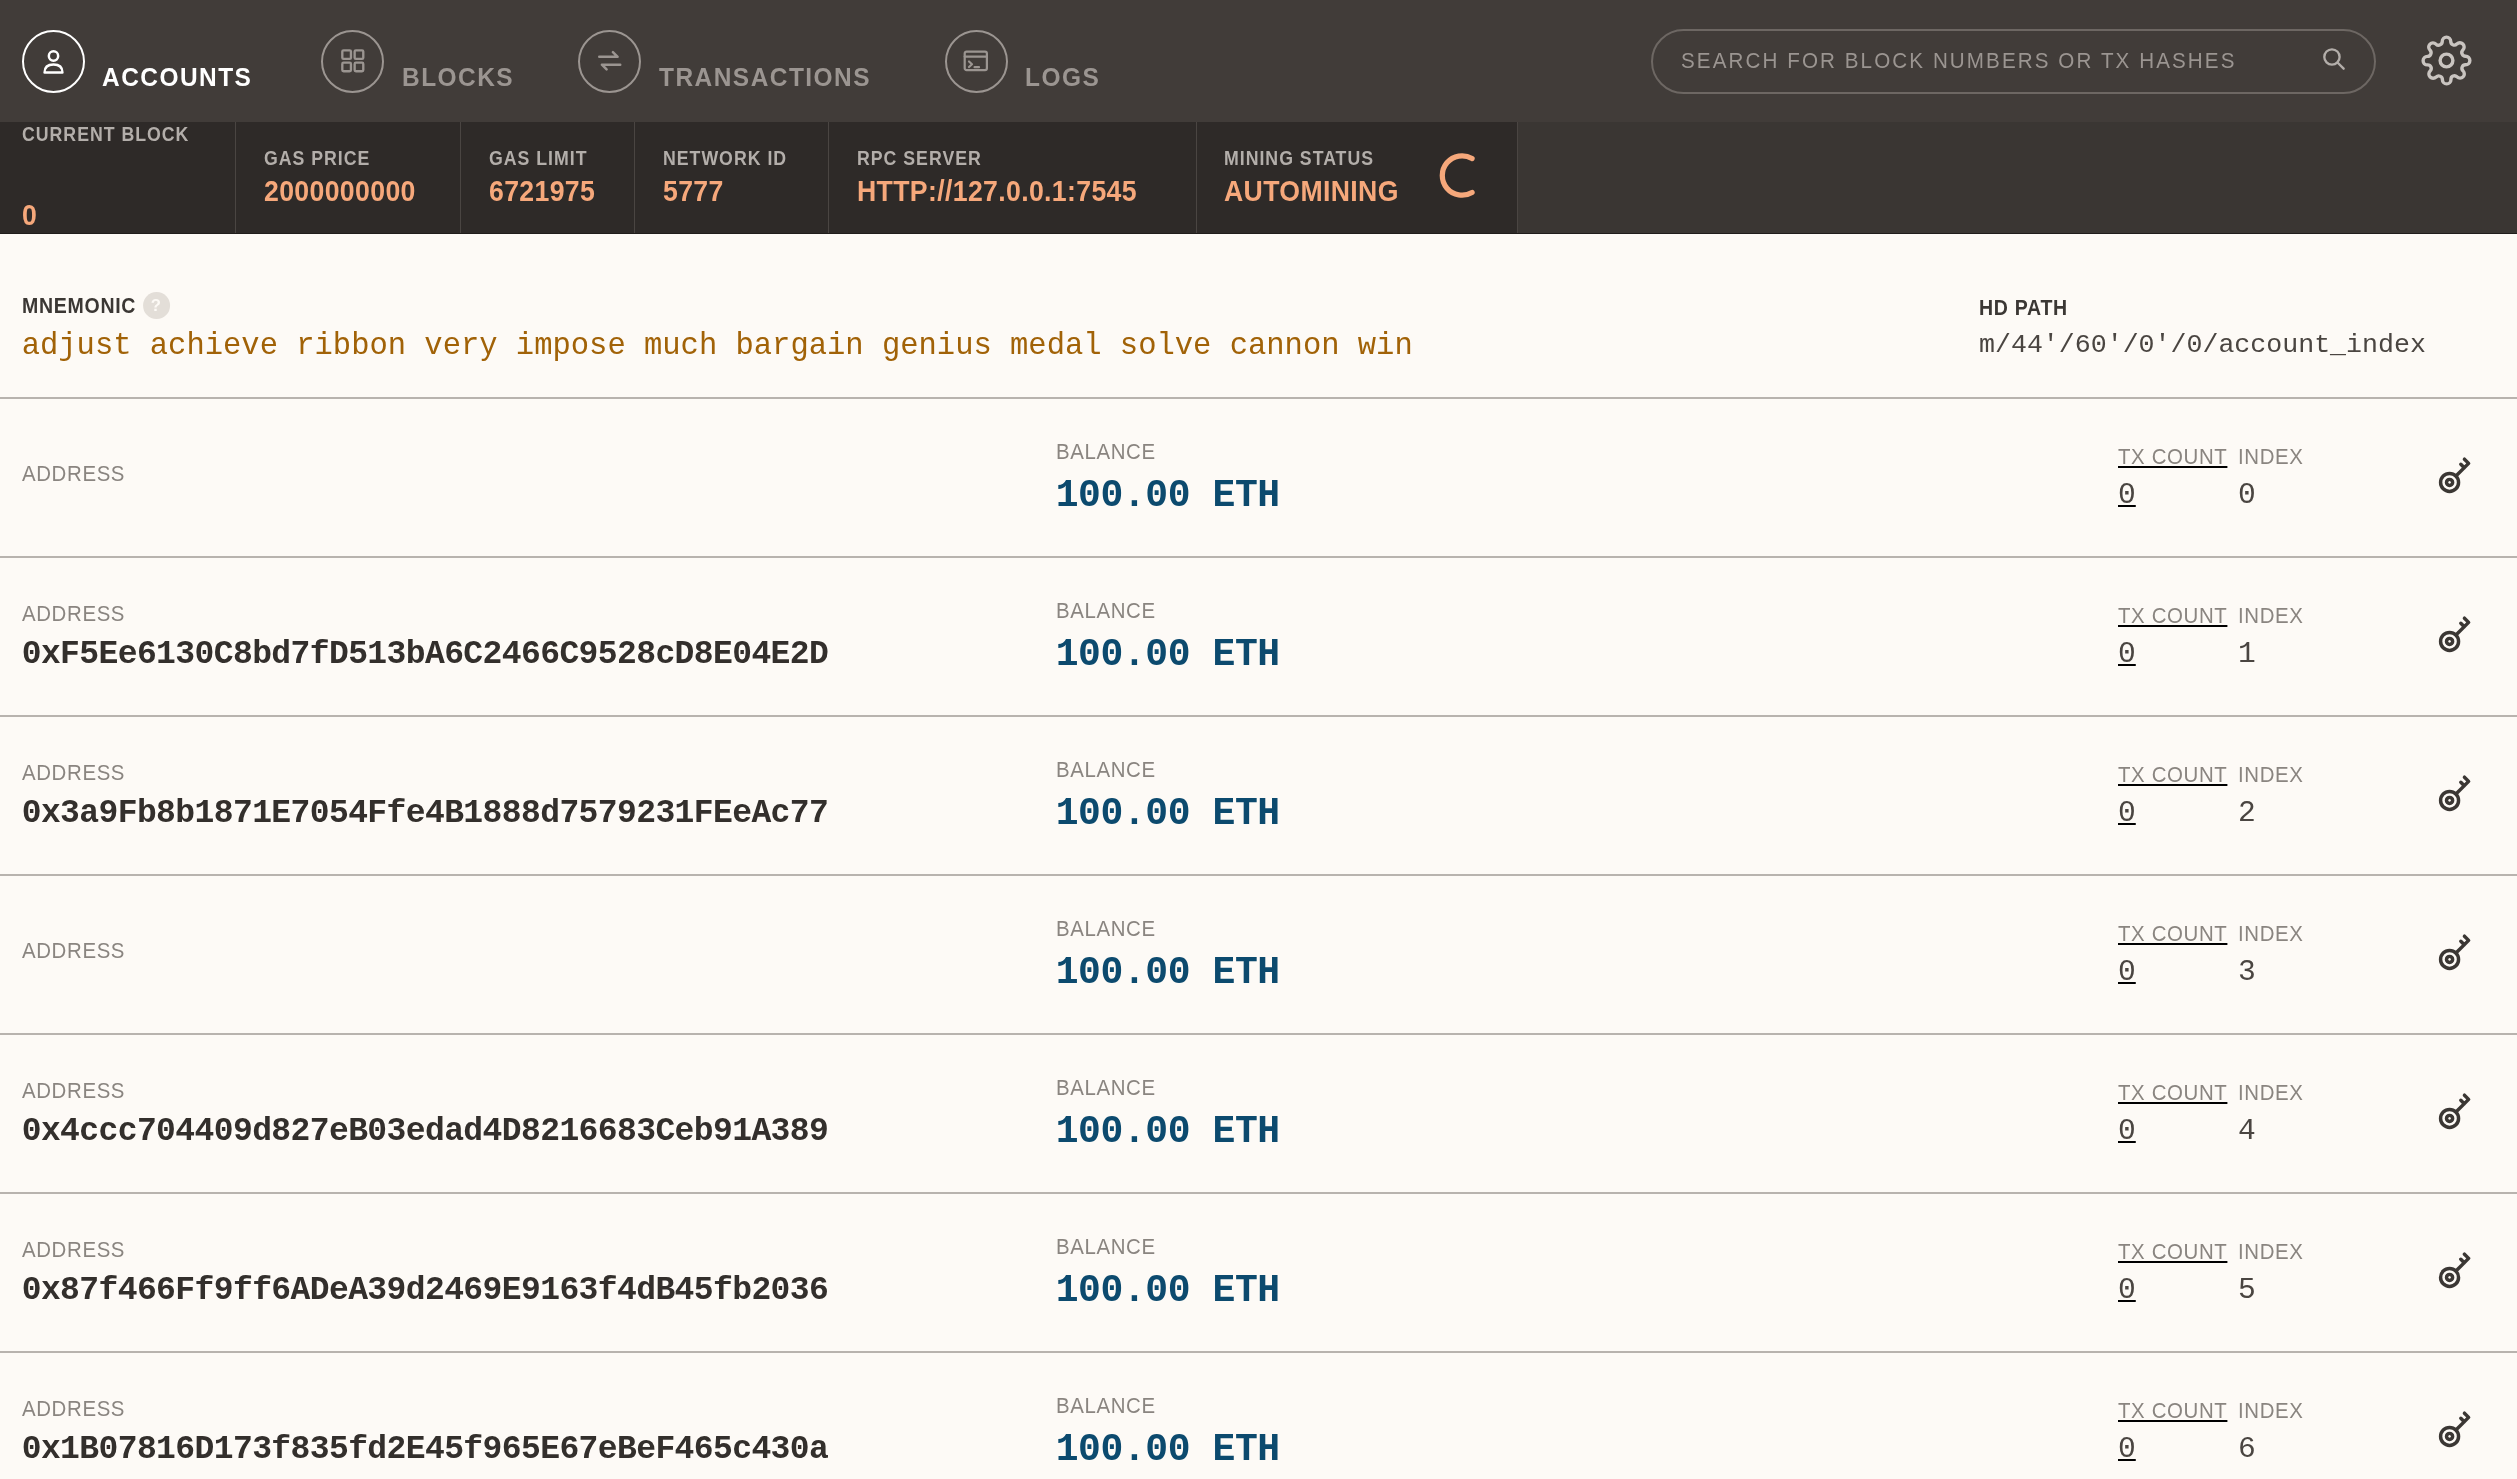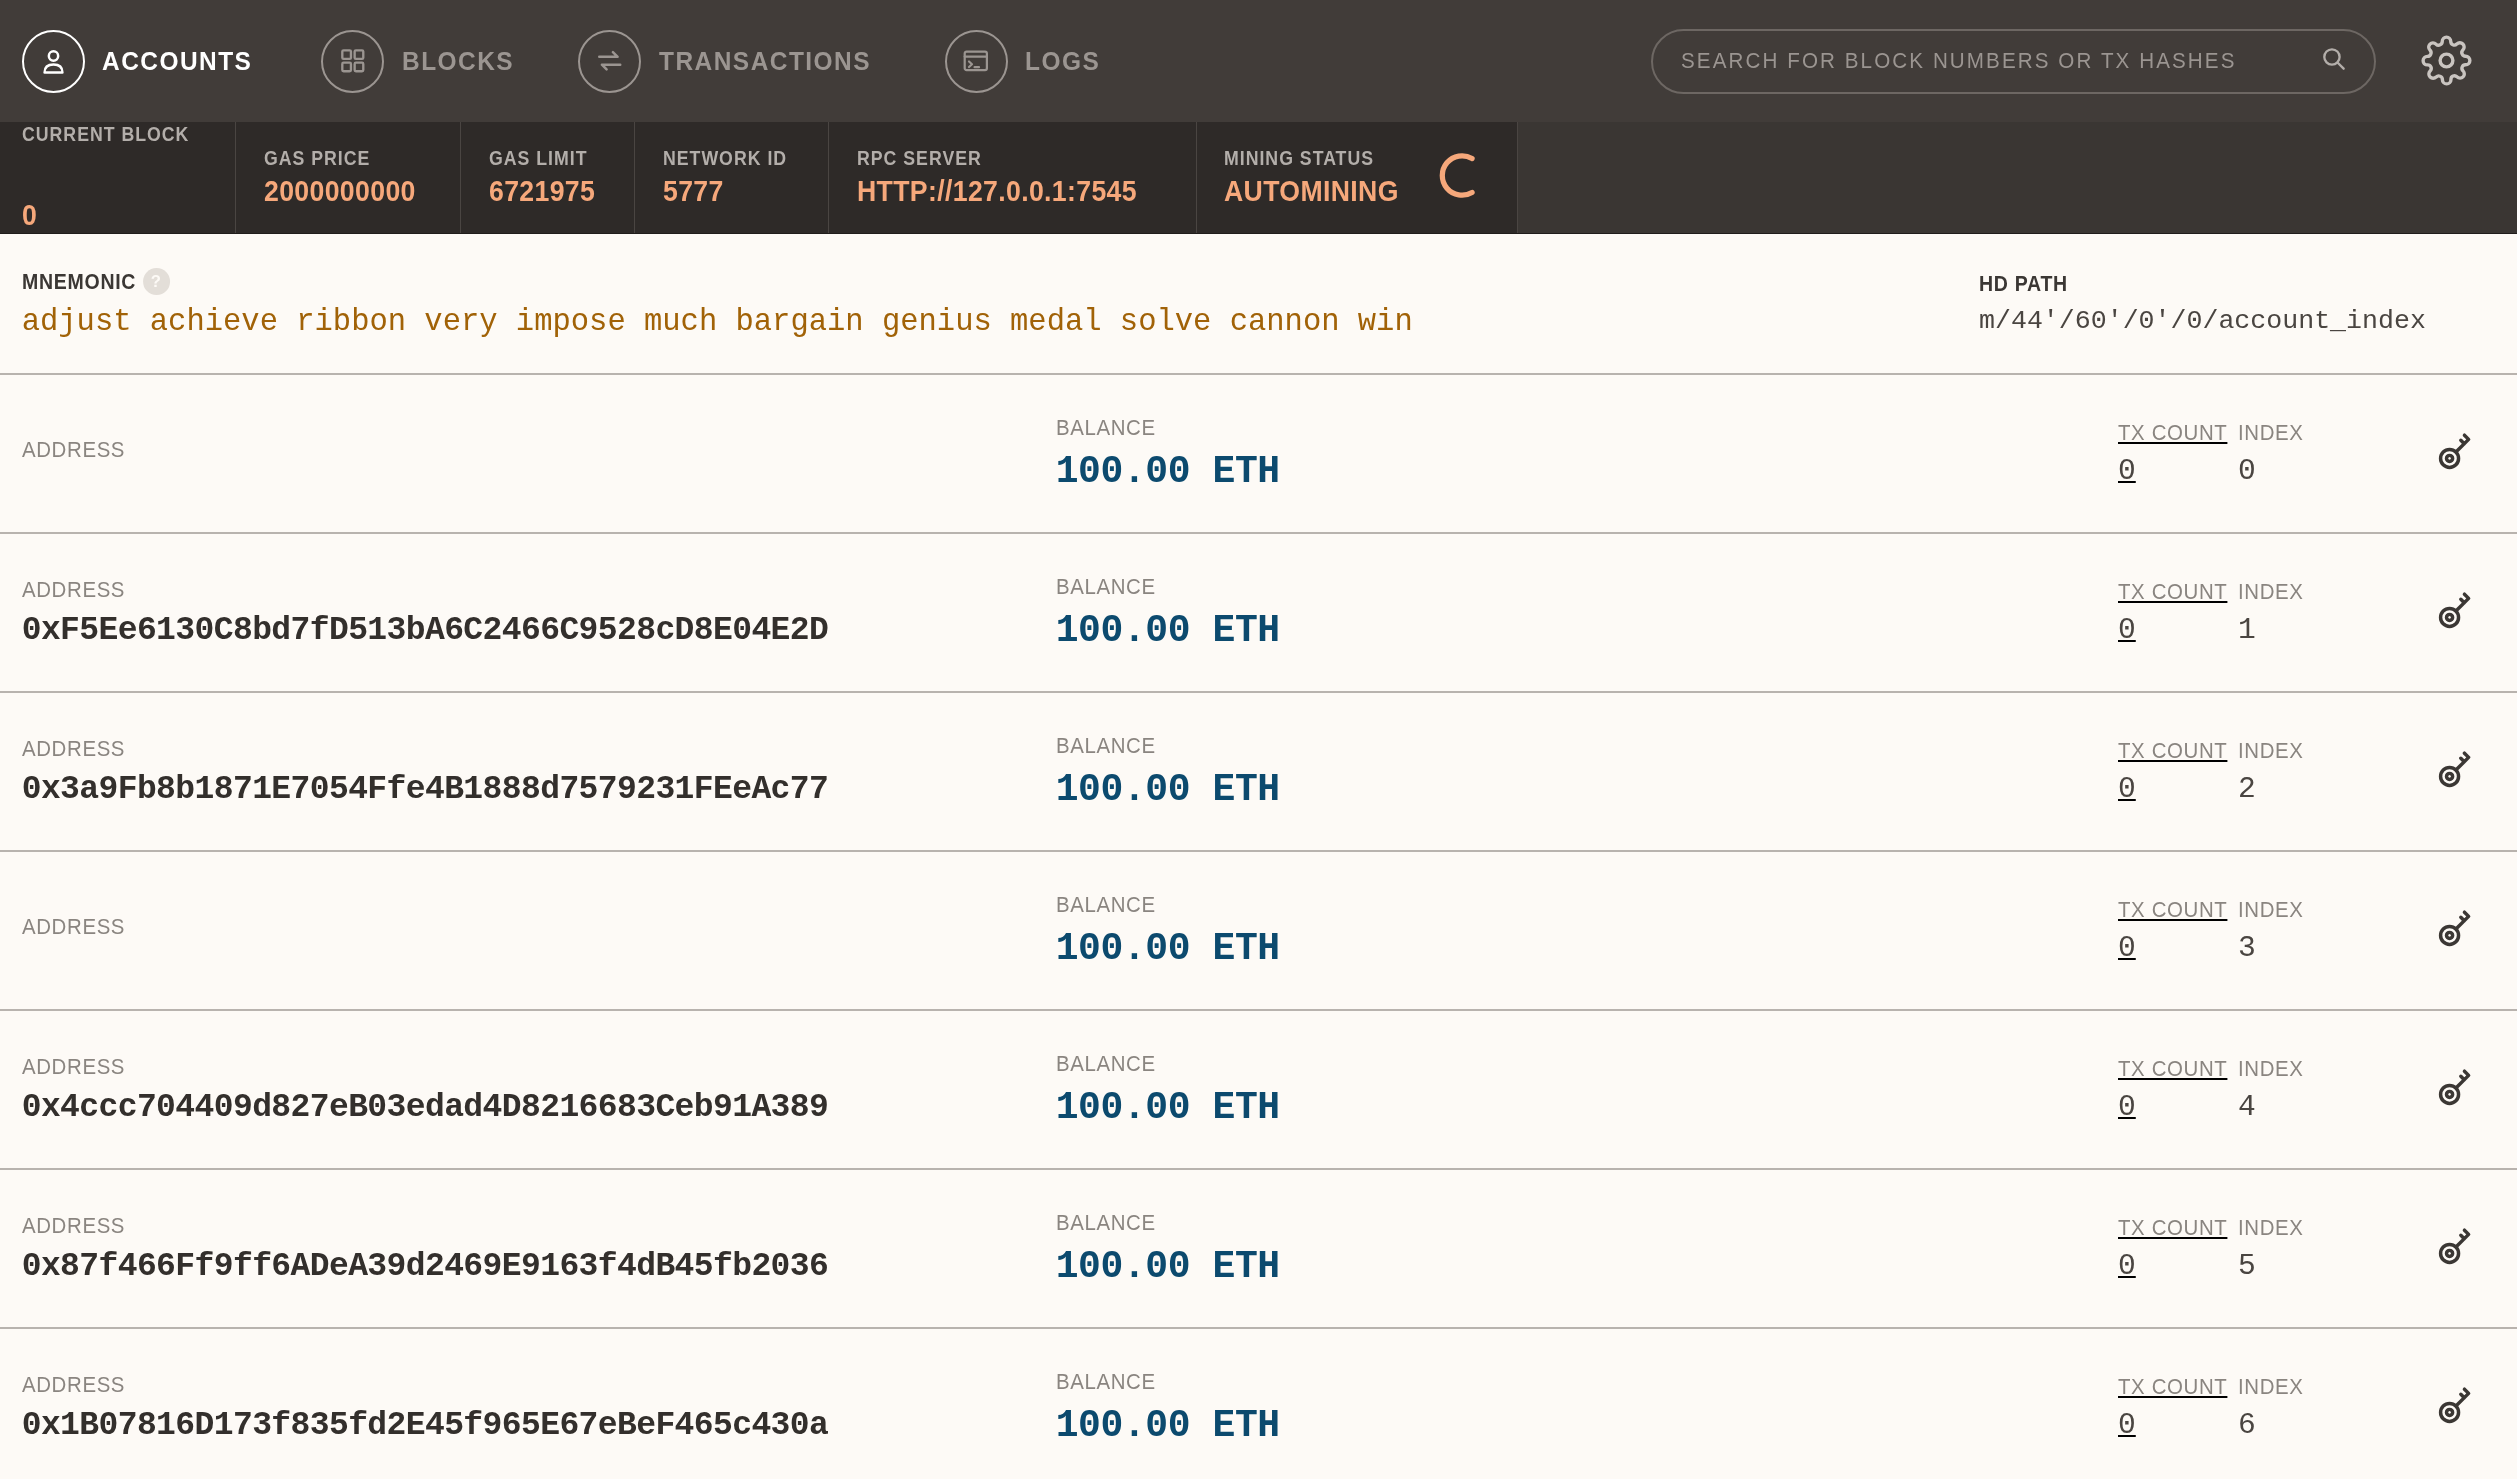--- a/index.html
+++ b/index.html
@@ -17,21 +17,21 @@
     height: 122px;
     background: #413c39;
     display: flex;
     align-items: center;
     padding: 0 0 0 21.7px;
     position: relative;
   }
   .nav-tabs { display: flex; align-items: center; }
   .nav-tab {
     display: flex;
-    align-items: center;
+    align-items: flex-end;
     margin-right: 55px;
     cursor: pointer;
   }
   .nav-circle {
     width: 63px; height: 63px;
     border-radius: 50%;
     border: 2px solid #9b9591;
     display: flex; align-items: center; justify-content: center;
     margin-right: 17.7px;
     flex: none;
@@ -130,20 +130,21 @@
   .status-filler { flex: 1; background: #3a3633; }
 
   
   .mnemonic-panel {
     height: 141px;
     background: #fdfaf6;
     display: flex;
     align-items: center;
     padding: 0 37px 0 21.7px;
     border-bottom: 2px solid #b8b3ae;
+    margin-top: 24px;
   }
   .mnemonic-left { flex: 1; }
   .panel-key {
     font-family: "Liberation Sans Narrow", "Liberation Sans", sans-serif;
     font-size: 21.7px;
     font-weight: bold;
     letter-spacing: 0.8px;
     color: #3b3734;
     transform: scaleX(0.9);
     transform-origin: left center;

